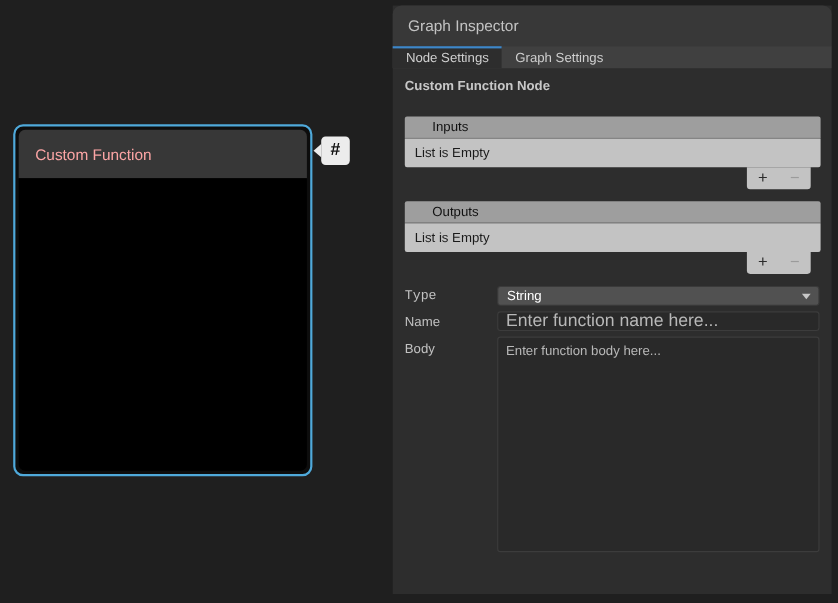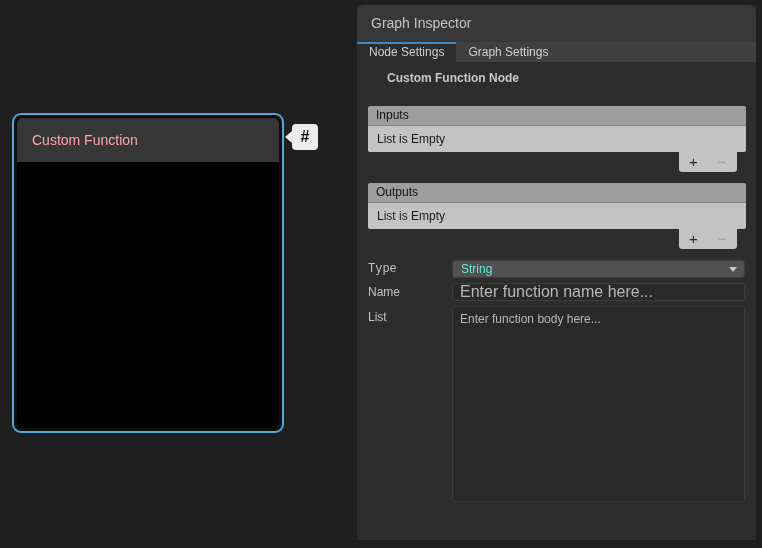--- a/index.html
+++ b/index.html
@@ -94,39 +94,38 @@
   .tab.active {
     background: #2d2d2d;
     border-top-color: #3e87c9;
   }
   .section-label {
     position: absolute;
     left: 11px; top: 66px;
     font-size: 12px;
     font-weight: bold;
     color: #c8c8c8;
-    margin-left: 19px;
   }
 
   
   .ulist {
     position: absolute;
     left: 11px; right: 10px;
   }
   .ulist-inputs  { top: 101px; }
   .ulist-outputs { top: 178px; }
   .ulist-header {
     height: 19px;
     background: #9e9e9e;
     border-bottom: 1px solid #828282;
     border-radius: 2px 2px 0 0;
     color: #111;
     font-size: 12px;
     line-height: 19px;
-    padding-left: 8px;
+    padding-left: 25px;
   }
   .ulist-row {
     height: 26px;
     background: #c3c3c3;
     color: #1a1a1a;
     font-size: 12px;
     line-height: 26px;
     padding-left: 9px;
     border-radius: 0 0 2px 2px;
   }
@@ -167,21 +166,21 @@
   .lbl-body { top: 303px; }
 
   .dropdown {
     position: absolute;
     left: 95px; right: 11px; top: 255px;
     height: 18px;
     background: #515151;
     border: 1px solid #3a3a3a;
     border-radius: 3px;
     box-sizing: border-box;
-    color: #5eead4;
+    color: #ffffff;
     font-size: 12px;
     line-height: 16px;
     padding-left: 8px;
     cursor: pointer;
   }
   .dropdown-arrow {
     position: absolute;
     right: 7px; top: 6px;
     width: 0; height: 0;
     border-left: 4px solid transparent;
@@ -272,16 +271,16 @@
 
   <div class="field-label lbl-type">Type</div>
   <div class="dropdown">
     <span>String</span>
     <span class="dropdown-arrow"></span>
   </div>
 
   <div class="field-label lbl-name">Name</div>
   <input class="text-field" type="text" placeholder="Enter function name here..." style="">
 
-  <div class="field-label lbl-body">List</div>
+  <div class="field-label lbl-body">Body</div>
   <textarea class="text-area" placeholder="Enter function body here..." style=""></textarea>
 
 </div>
 
 </body></html>

